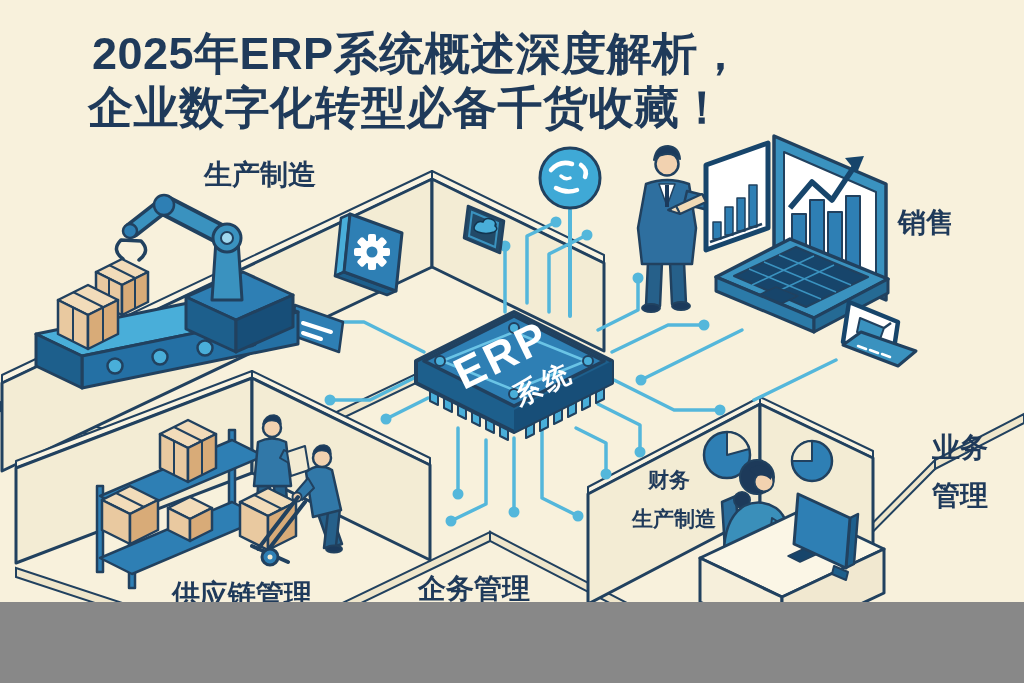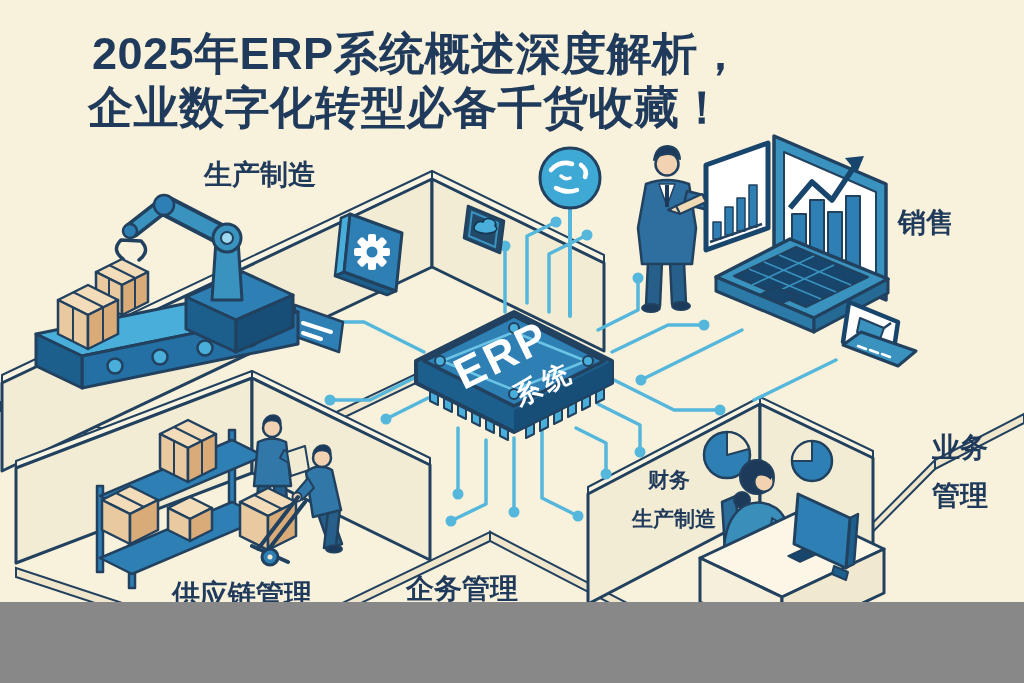--- a/index.html
+++ b/index.html
@@ -352,18 +352,18 @@
 <div class="lbl title" style="left:92px;top:24px;">2025年ERP系统概述深度解析，</div>
 <div class="lbl mod" style="left:204px;top:156px;">生产制造</div>
 
 <div class="lbl title" style="left:88px;top:78px;">企业数字化转型必备千货收藏！</div>
 <div class="lbl mod" style="left:898px;top:204px;">销售</div>
 <div class="lbl mod" style="left:932px;top:424px;line-height:48px;">业务
 管理</div>
 <div class="lbl mod-sm" style="left:648px;top:466px;">财务</div>
 <div class="lbl mod-sm" style="left:632px;top:505px;">生产制造</div>
 <div class="lbl mod" style="left:172px;top:566px;margin-top:10px;">供应链管理</div>
-<div class="lbl mod" style="left:406px;top:570px;">企务管理</div>
+<div class="lbl mod" style="left:418px;top:570px;">企务管理</div>
 
 <div class="lbl chip-txt" style="left:452px;top:330px;font-size:44px;letter-spacing:3px;">ERP</div>
 <div class="lbl chip-txt" style="left:512px;top:366px;font-size:27px;letter-spacing:5px;">系统</div>
 
 </div>
 
 </body></html>

